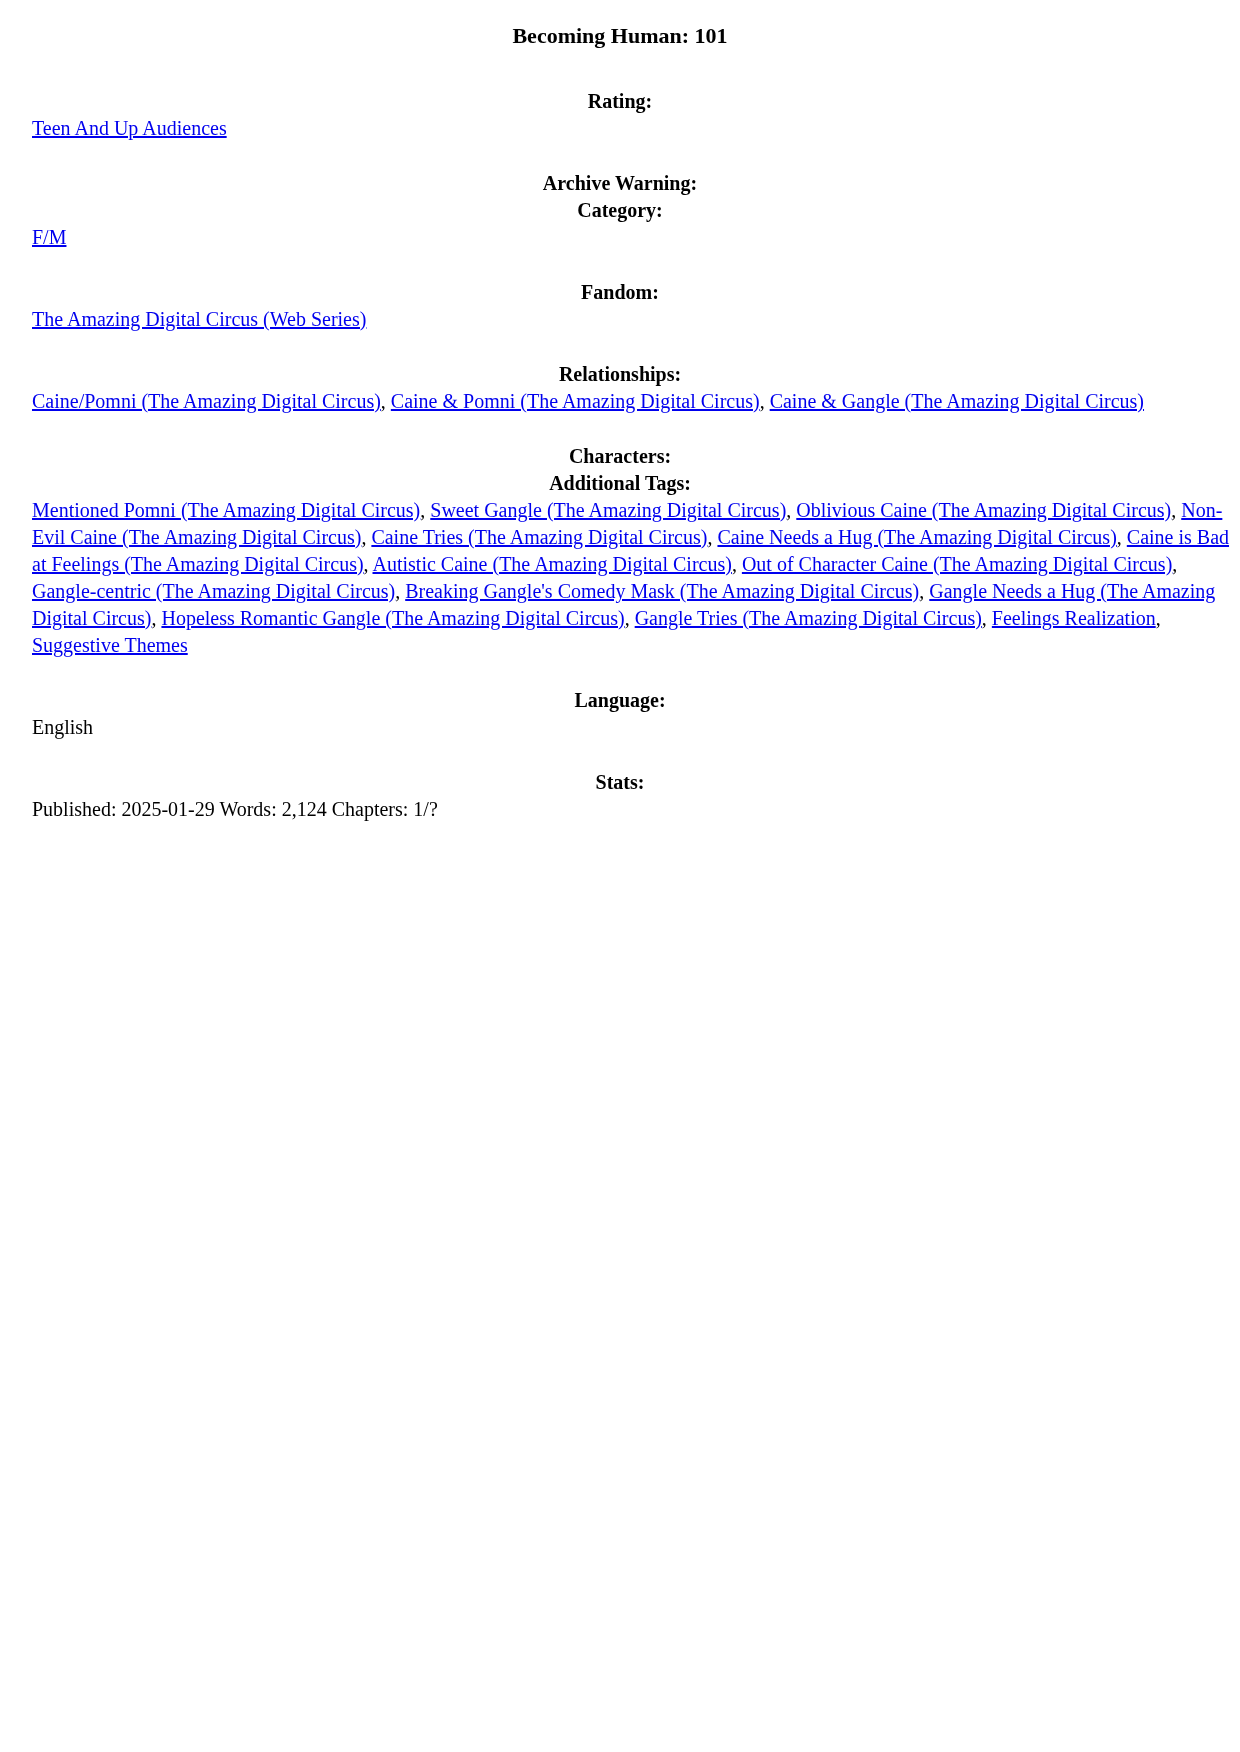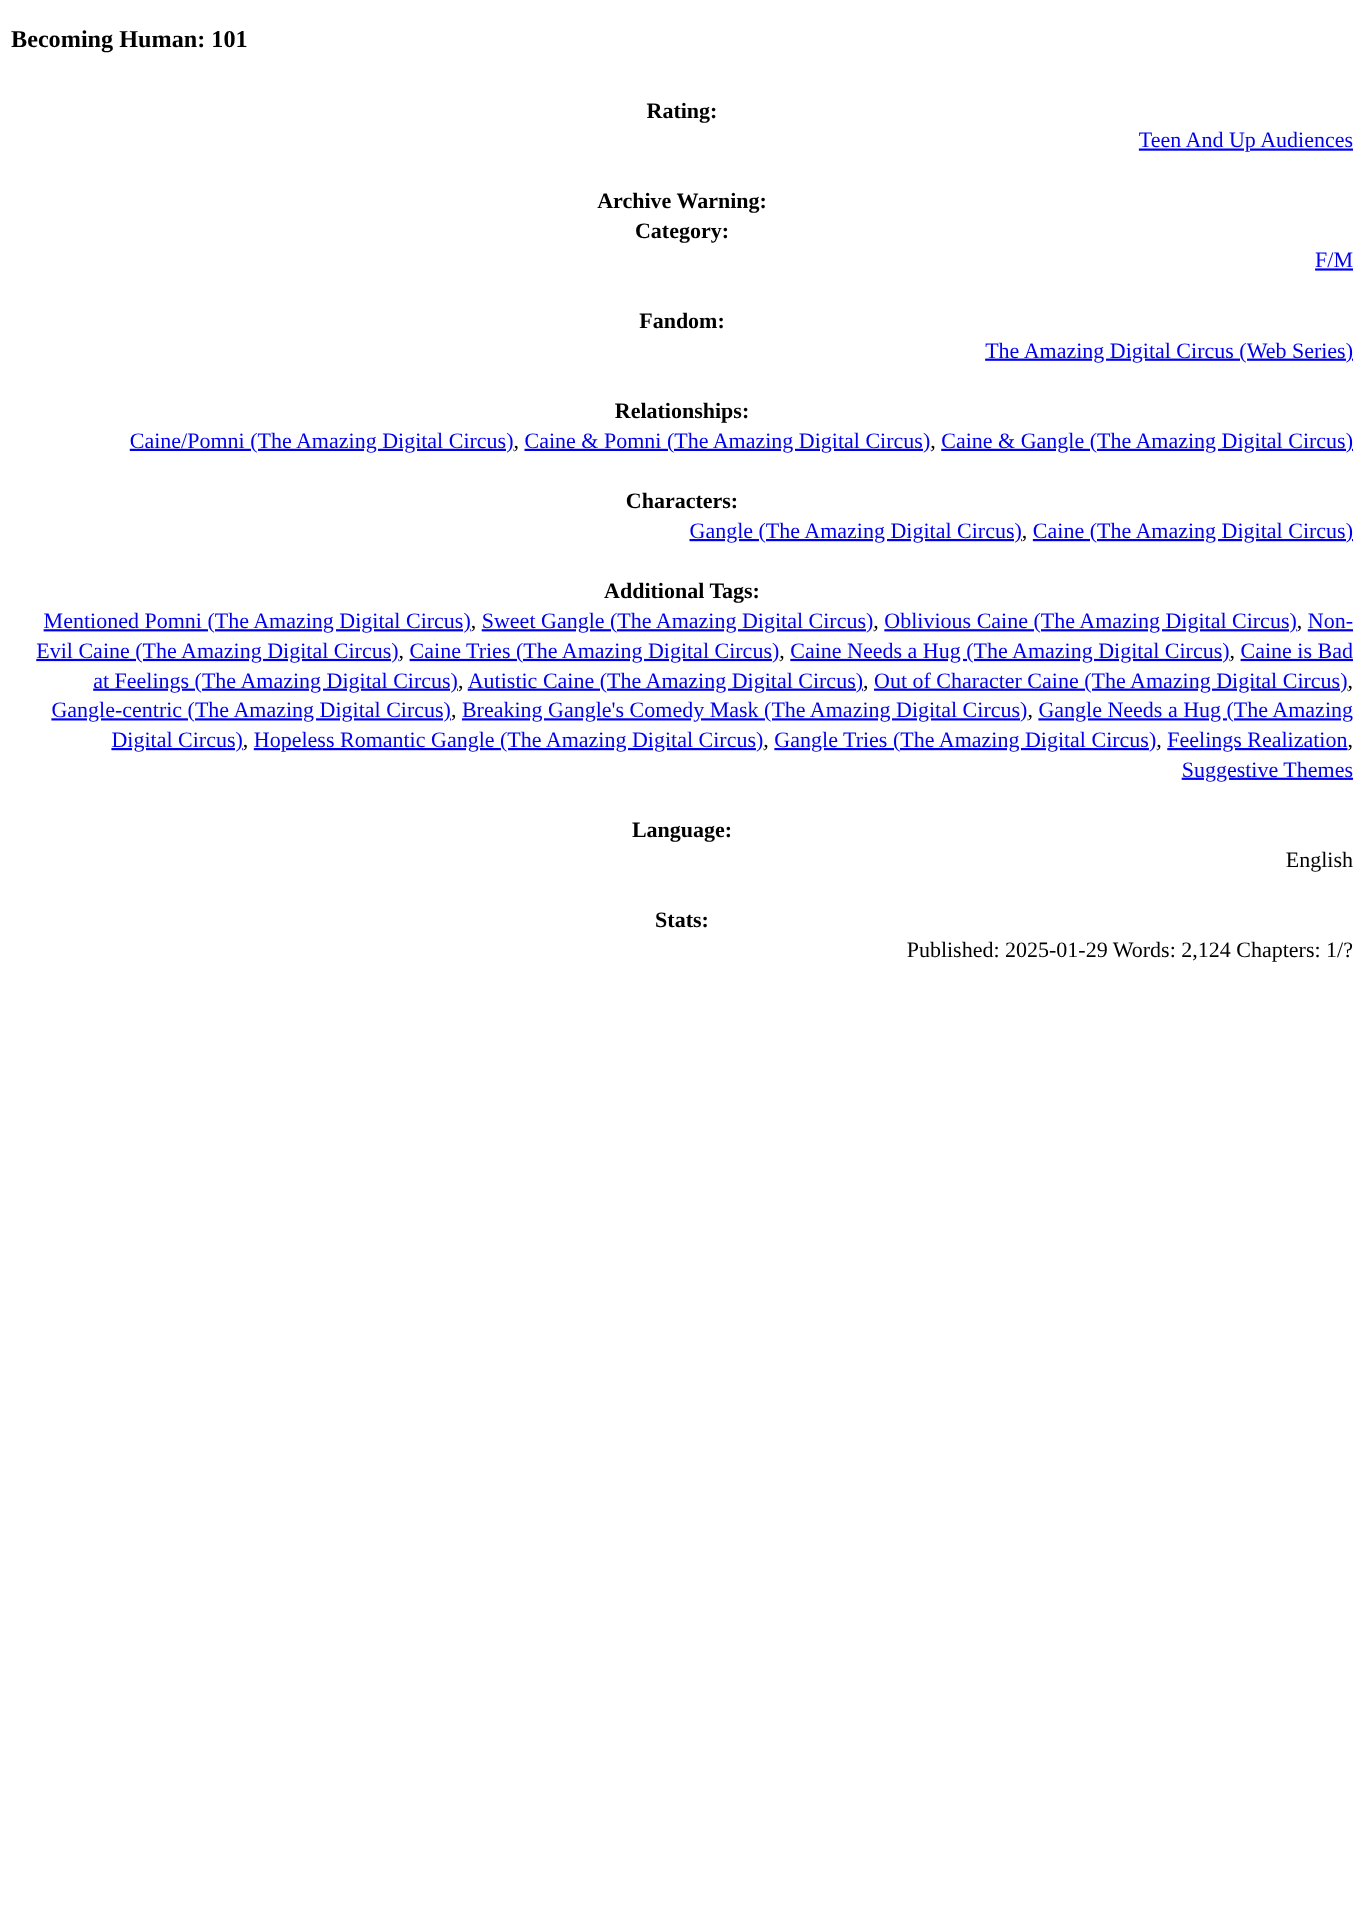--- a/index.html
+++ b/index.html
@@ -22,20 +22,21 @@
     box-sizing: border-box;
     overflow: hidden;
   }
   .doc {
     padding: 22px 10px 0 10px;
   }
   h1.work-title {
     font-size: 22px;
     line-height: 28px;
     font-weight: bold;
+    text-align: center;
     margin: 0;
   }
   p.posted-line {
     text-align: center;
     margin: 0;
   }
   a {
     color: var(--link-color);
     text-decoration: underline;
     cursor: pointer;
@@ -44,21 +45,20 @@
     margin: 38px 0 0 0;
     padding: 0;
   }
   dl.meta dt {
     font-weight: bold;
     margin: 0;
     text-align: center;
   }
   dl.meta dd {
     margin: 0 0 28px 22px;
-    text-align: right;
   }
   dl.meta dd:last-child {
     margin-bottom: 0;
   }
 </style>
 </head>
 <body>
 
 <div class="doc">
   <h1 class="work-title">Becoming Human: 101</h1>
@@ -67,21 +67,20 @@
       <dt>Rating:</dt>
       <dd><a href="#">Teen And Up Audiences</a></dd>
       <dt>Archive Warning:</dt>
       <dt>Category:</dt>
       <dd><a href="#">F/M</a></dd>
       <dt>Fandom:</dt>
       <dd><a href="#">The Amazing Digital Circus (Web Series)</a></dd>
       <dt>Relationships:</dt>
       <dd><a href="#">Caine/Pomni (The Amazing Digital Circus)</a>, <a href="#">Caine &amp; Pomni (The Amazing Digital Circus)</a>, <a href="#">Caine &amp; Gangle (The Amazing Digital Circus)</a></dd>
       <dt>Characters:</dt>
-      <dd><a href="#">Gangle (The Amazing Digital Circus)</a>, <a href="#">Caine (The Amazing Digital Circus)</a></dd>
       <dt>Additional Tags:</dt>
       <dd><a href="#">Mentioned Pomni (The Amazing Digital Circus)</a>, <a href="#">Sweet Gangle (The Amazing Digital Circus)</a>, <a href="#">Oblivious Caine (The Amazing Digital Circus)</a>, <a href="#">Non-Evil Caine (The Amazing Digital Circus)</a>, <a href="#">Caine Tries (The Amazing Digital Circus)</a>, <a href="#">Caine Needs a Hug (The Amazing Digital Circus)</a>, <a href="#">Caine is Bad at Feelings (The Amazing Digital Circus)</a>, <a href="#">Autistic Caine (The Amazing Digital Circus)</a>, <a href="#">Out of Character Caine (The Amazing Digital Circus)</a>, <a href="#">Gangle-centric (The Amazing Digital Circus)</a>, <a href="#">Breaking Gangle's Comedy Mask (The Amazing Digital Circus)</a>, <a href="#">Gangle Needs a Hug (The Amazing Digital Circus)</a>, <a href="#">Hopeless Romantic Gangle (The Amazing Digital Circus)</a>, <a href="#">Gangle Tries (The Amazing Digital Circus)</a>, <a href="#">Feelings Realization</a>, <a href="#">Suggestive Themes</a></dd>
       <dt>Language:</dt>
       <dd>English</dd>
       <dt>Stats:</dt>
       <dd>Published: 2025-01-29 Words: 2,124 Chapters: 1/?</dd>
     </dl>
 </div>
 
 </body></html>

